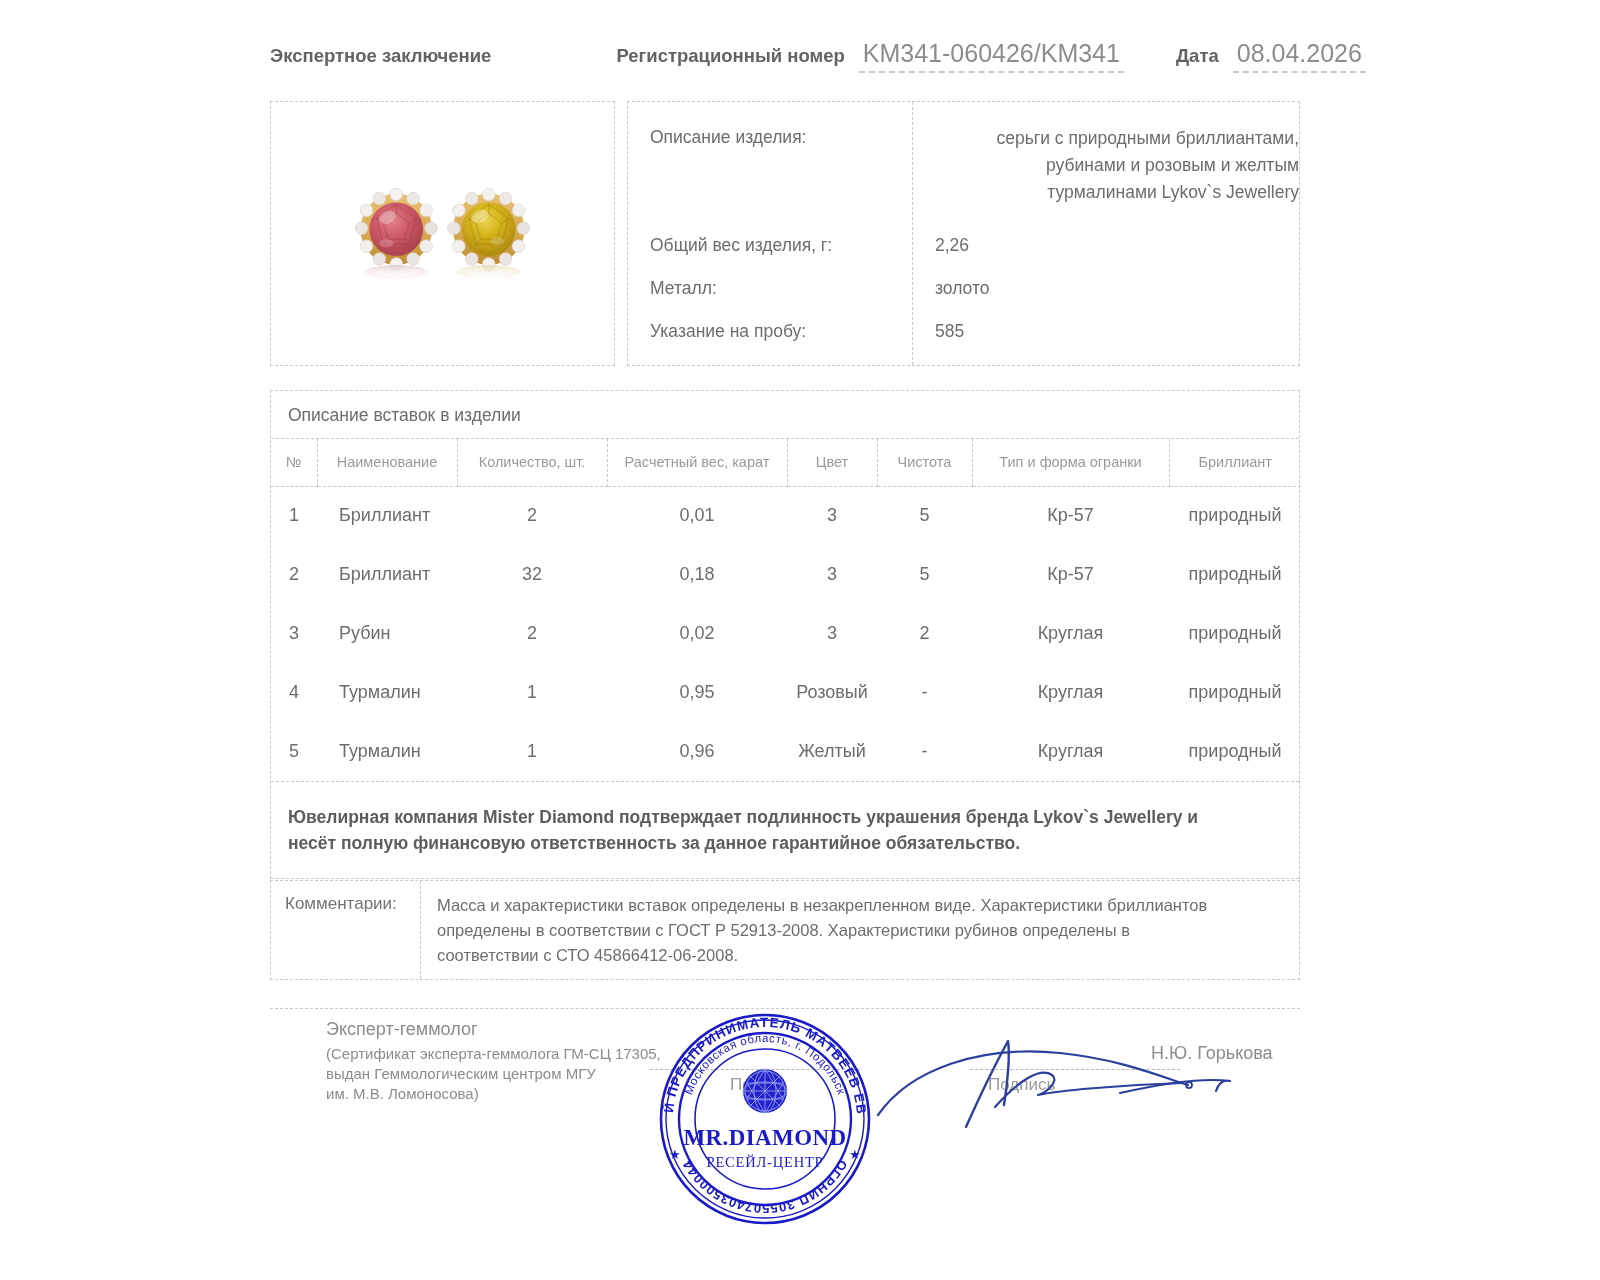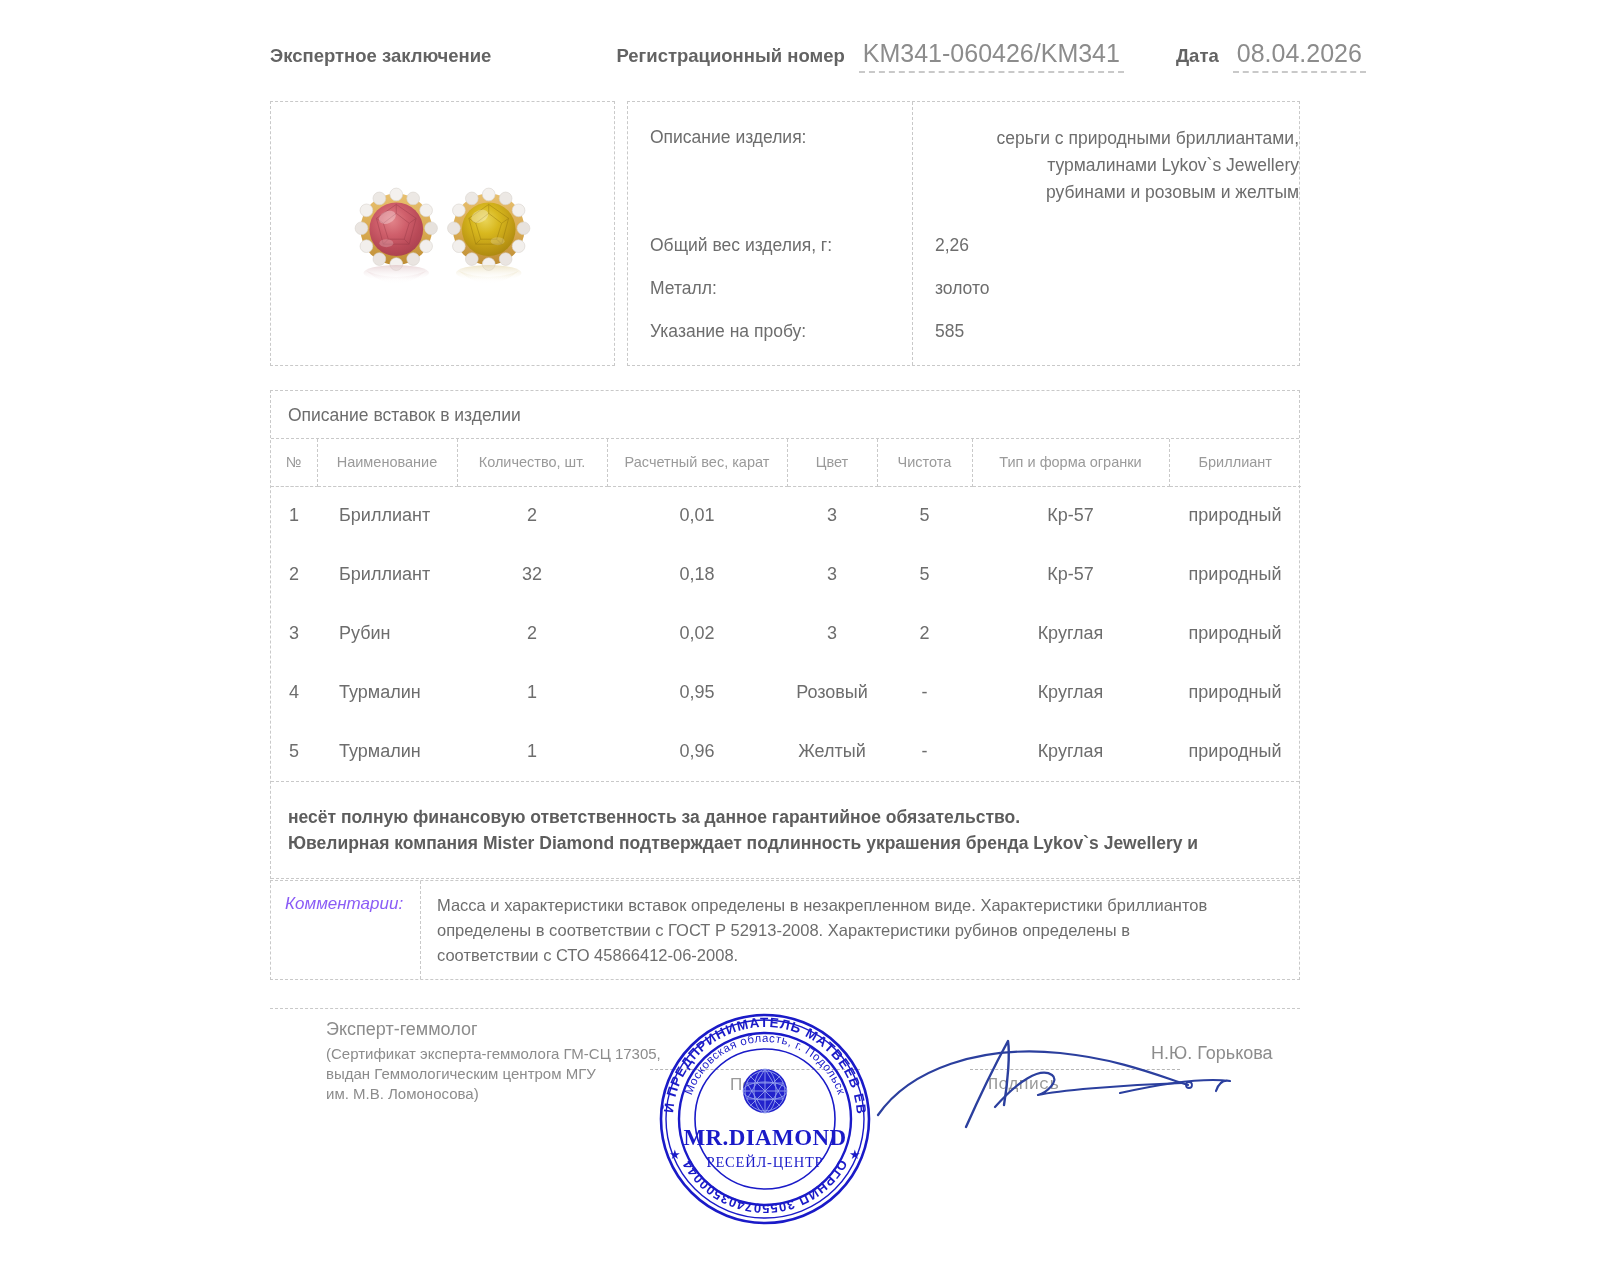--- a/index.html
+++ b/index.html
@@ -181,22 +181,21 @@
     height: 100px;
     border: 1px dashed #c9c9c9;
     display: flex;
   }
   .comments-label {
     width: 150px;
     flex: none;
     border-right: 1px dashed #c9c9c9;
     padding: 13px 0 0 14px;
     font-size: 17px;
-    color: #8b5cf6;
-    font-style: italic;
+    color: #737373;
   }
   .comments-text {
     flex: 1;
     padding: 12px 14px 0 16px;
     font-size: 16.5px;
     color: #6d6d6d;
     line-height: 25px;
   }
 
   
@@ -254,21 +253,20 @@
     top: 60px;
     width: 210px;
     border-top: 1px dashed #b5b5b5;
   }
   .sign-caption {
     position: absolute;
     left: 718px;
     top: 66px;
     font-size: 17px;
     color: #9a9a9a;
-    font-family: Liberation Mono, monospace;
   }
   .sign-name {
     position: absolute;
     left: 881px;
     top: 34px;
     font-size: 18px;
     color: #8c8c8c;
     white-space: nowrap;
   }
   .signature-svg {
@@ -405,22 +403,22 @@
     <div class="info-box">
       <div class="info-labels">
         <div class="info-line desc" style="height:81px">Описание изделия:</div>
         <div class="info-line">Общий вес изделия, г:</div>
         <div class="info-line">Металл:</div>
         <div class="info-line">Указание на пробу:</div>
       </div>
       <div class="info-values">
         <div class="info-line multiline desc" style="height:81px">
           <div>серьги с природными бриллиантами,</div>
+          <div>рубинами и розовым и желтым</div>
           <div>турмалинами Lykov`s Jewellery</div>
-          <div>рубинами и розовым и желтым</div>
         </div>
         <div class="info-line">2,26</div>
         <div class="info-line">золото</div>
         <div class="info-line">585</div>
       </div>
     </div>
   </div>
 
   <div class="inserts-panel">
     <div class="inserts-title">Описание вставок в изделии</div>
@@ -496,22 +494,22 @@
           <td>0,96</td>
           <td>Желтый</td>
           <td>-</td>
           <td>Круглая</td>
           <td>природный</td>
         </tr>
       </tbody>
     </table>
 
     <div class="statement">
+      <div>Ювелирная компания Mister Diamond подтверждает подлинность украшения бренда Lykov`s Jewellery и</div>
       <div>несёт полную финансовую ответственность за данное гарантийное обязательство.</div>
-      <div>Ювелирная компания Mister Diamond подтверждает подлинность украшения бренда Lykov`s Jewellery и</div>
     </div>
   </div>
 
   <div class="comments-box">
     <div class="comments-label">Комментарии:</div>
     <div class="comments-text">
       <div>Масса и характеристики вставок определены в незакрепленном виде. Характеристики бриллиантов</div>
       <div>определены в соответствии с ГОСТ Р 52913-2008. Характеристики рубинов определены в</div>
       <div>соответствии с СТО 45866412-06-2008.</div>
     </div>

